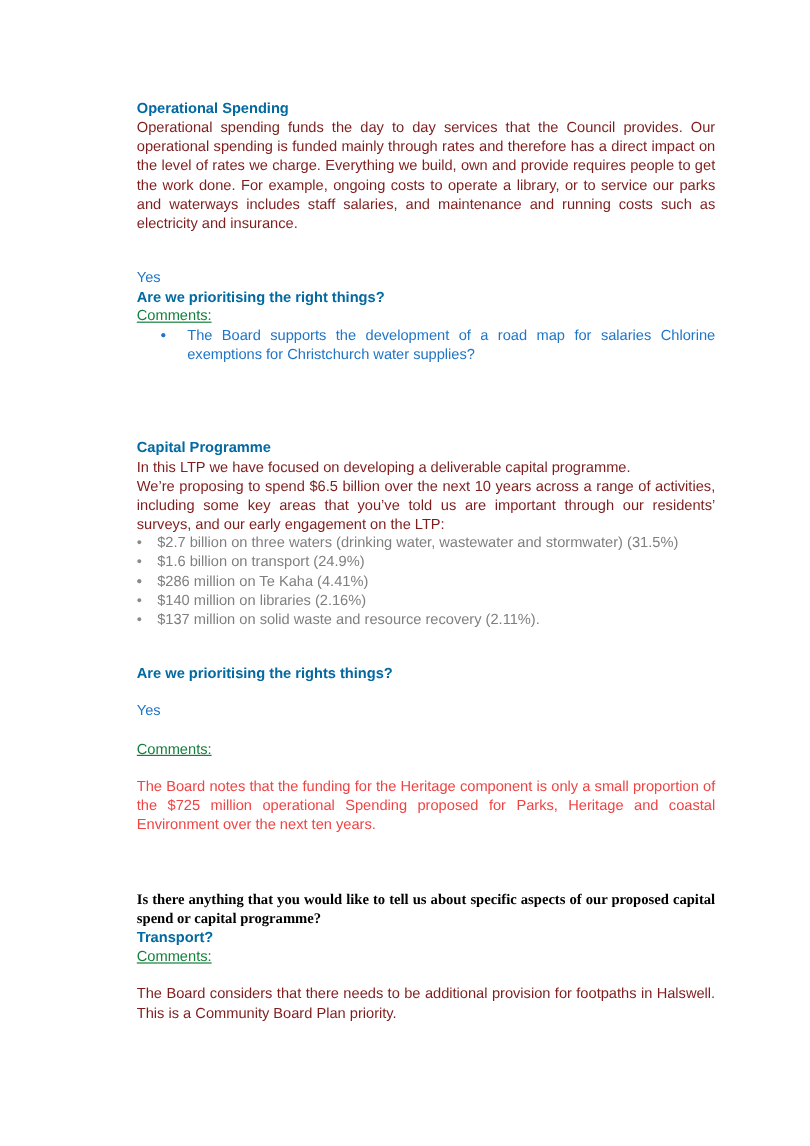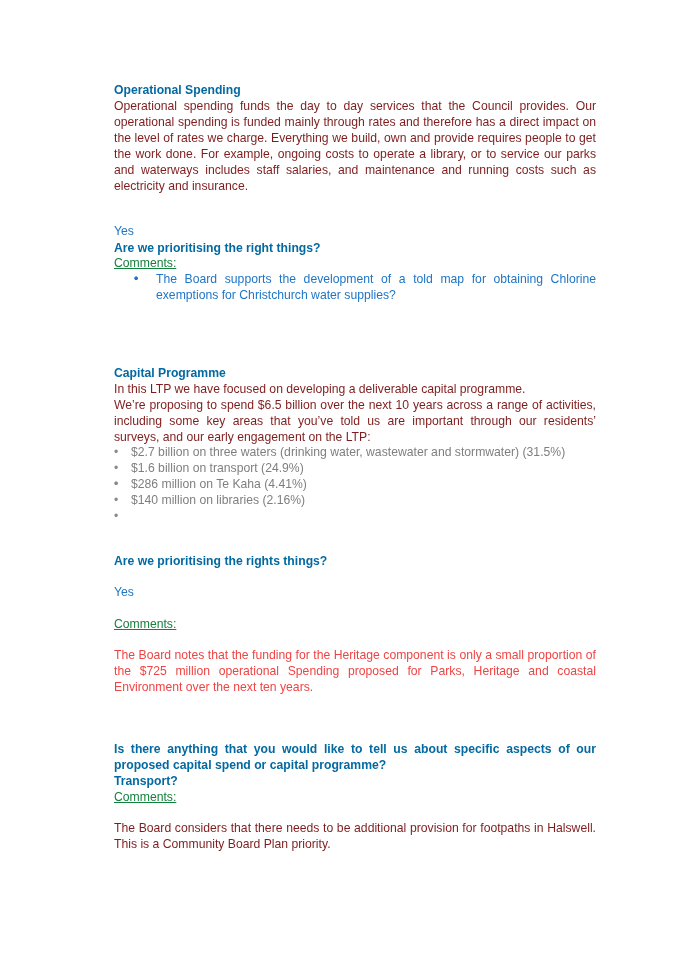--- a/index.html
+++ b/index.html
@@ -33,40 +33,40 @@
   <div class="abs h line" style="top:110px;margin-top:48px;">Are we prioritising the right things?</div>
   <div class="abs blue line" style="top:141px;">Yes</div>
   <div class="abs u line" style="top:173px; width:auto;">Comments:</div>
 
   <ul class="abs blist comments blue" style="top:189px;">
     <li>
       <span class="dot">•</span>
     </li>
     <li>
       <span class="dot">•</span>
-      <span>The Board supports the development of a told map for obtaining Chlorine exemptions for Christchurch water supplies?</span>
+      <span>The Board supports the development of a road map for salaries Chlorine exemptions for Christchurch water supplies?</span>
     </li>
   </ul>
 
   <div class="abs h line" style="top:283px;">Capital Programme</div>
   <div class="abs body-text" style="top:299px;">In this LTP we have focused on developing a deliverable capital programme.</div>
   <div class="abs body-text" style="top:315px;">We’re proposing to spend $6.5 billion over the next 10 years across a range of activities, including some key areas that you’ve told us are important through our residents’ surveys, and our early engagement on the LTP:</div>
 
   <ul class="abs blist caps" style="top:362px;">
     <li><span class="dot">•</span><span>$2.7 billion on three waters (drinking water, wastewater and stormwater) (31.5%)</span></li>
     <li><span class="dot">•</span><span>$1.6 billion on transport (24.9%)</span></li>
     <li><span class="dot">•</span></li>
     <li><span class="dot">•</span><span>$286 million on Te Kaha (4.41%)</span></li>
     <li><span class="dot">•</span><span>$140 million on libraries (2.16%)</span></li>
-    <li><span class="dot">•</span></li>
+    <li><span class="dot">•</span><span>$137 million on solid waste and resource recovery (2.11%).</span></li>
   </ul>
 
   <div class="abs h line" style="top:471px;">Are we prioritising the rights things?</div>
   <div class="abs blue line" style="top:502px;">Yes</div>
   <div class="abs u line" style="top:534px; width:auto;">Comments:</div>
   <div class="abs blue body-text" style="top:565px; color:#ef4444;">The Board notes that the funding for the Heritage component is only a small proportion of the $725 million operational Spending proposed for Parks, Heritage and coastal Environment over the next ten years.</div>
 
-  <div class="abs h body-text" style="top:659px; color:#0369a1;">Is there anything that you would like to tell us about specific aspects of our proposed capital spend or capital programme?</div>
+  <div class="abs h body-text" style="top:659px; color:#000000;font-family:Liberation Serif, serif;">Is there anything that you would like to tell us about specific aspects of our proposed capital spend or capital programme?</div>
   <div class="abs h line" style="top:691px;">Transport?</div>
   <div class="abs u line" style="top:707px; width:auto;">Comments:</div>
   <div class="abs blue body-text" style="top:738px; color:#7f1d1d;">The Board considers that there needs to be additional provision for footpaths in Halswell. This is a Community Board Plan priority.</div>
 
 </div>
 
 </body></html>

